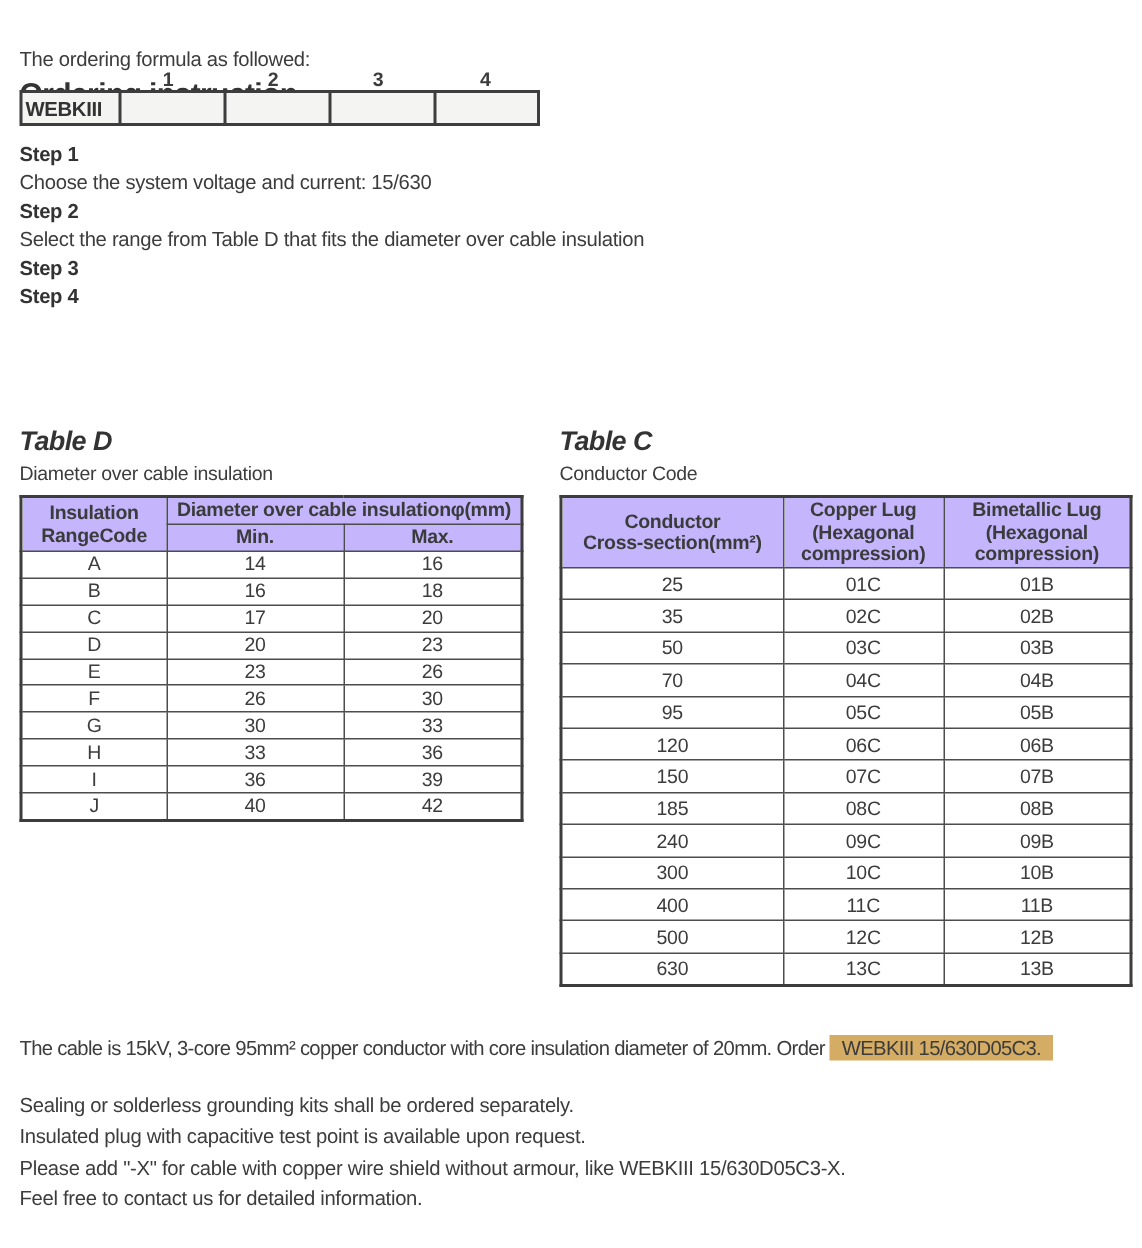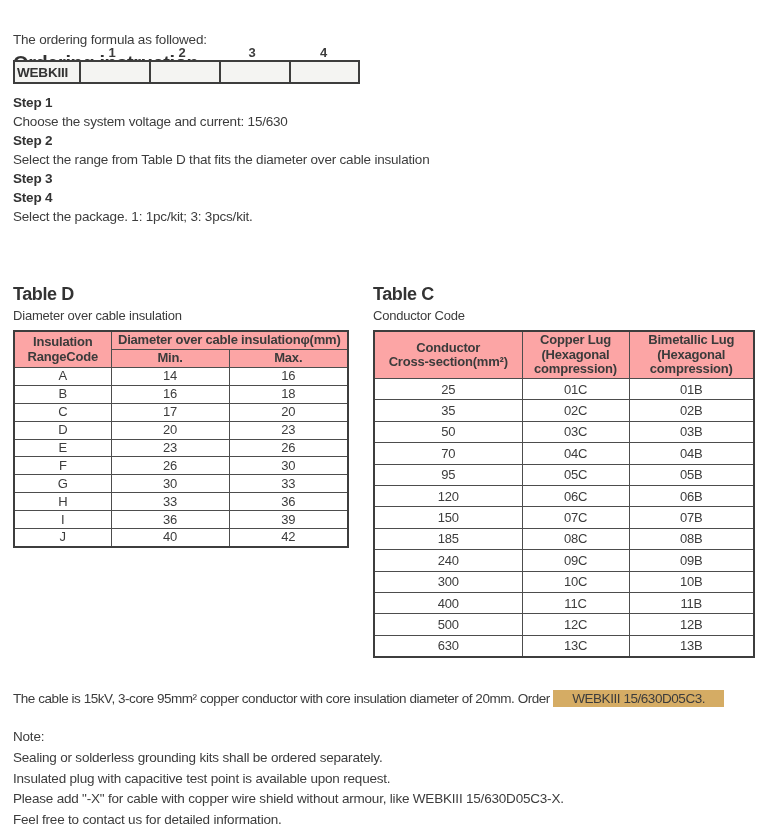--- a/index.html
+++ b/index.html
@@ -15,40 +15,40 @@
   .fn-cell{text-align:center;}
   .fn-0{width:64px;} .fn-1{width:70px;} .fn-2{width:70px;} .fn-3{width:70px;} .fn-4{width:73px;}
   .formula-table{left:13px;top:60px;display:flex;width:347px;height:24px;
     border:2px solid #3d3d3d;box-sizing:border-box;background:#f4f4f2;}
   .ft-cell{box-sizing:border-box;border-left:2px solid #3d3d3d;height:100%;display:flex;align-items:center;}
   .ft-cell:first-child{border-left:none;}
   .ft-prefix{width:64px;font-size:13.5px;font-weight:700;padding-left:2px;color:#333;}
   .ft-slot1{width:70px;}.ft-slot2{width:70px;}.ft-slot3{width:70px;}.ft-slot4{width:69px;}
   .steps{left:13px;top:93px;width:600px;font-size:13.5px;line-height:19px;}
   .step-label{font-weight:700;color:#333;}
-  .tbl-block .tbl-title{font-size:18px;font-weight:700;color:#333;letter-spacing:-0.4px;line-height:22px;}
+  .tbl-block .tbl-title{font-size:18px;font-weight:700;color:#333;letter-spacing:-0.4px;line-height:22px;font-style:italic;}
   .tbl-block .tbl-subtitle{font-size:13px;line-height:16px;margin-top:3px;margin-bottom:6px;}
   .table-d-block{left:13px;top:283px;width:334px;}
   .table-c-block{left:373px;top:283px;width:380px;}
   table{border-collapse:collapse;table-layout:fixed;}
   table.grid{border:2px solid #3d3d3d;}
   .grid th,.grid td{border:1px solid #4d4d4d;font-size:13px;text-align:center;
     padding:0;overflow:hidden;}
-  .grid th{background:#fca5a5;font-weight:700;color:#3b3b3b;white-space:pre-line;line-height:14.5px;}
+  .grid th{background:#c4b5fd;font-weight:700;color:#3b3b3b;white-space:pre-line;line-height:14.5px;}
   .table-d{width:334px;}
   .table-d col.c0{width:97px;} .table-d col.c1{width:118px;} .table-d col.c2{width:119px;}
   .table-d th{height:17px;}
   .table-d td{height:16.9px;line-height:16px;}
   .table-c{width:380px;}
   .table-c col.c0{width:148px;} .table-c col.c1{width:107px;} .table-c col.c2{width:125px;}
   .table-c th{height:46px;}
   .table-c td{height:20.4px;line-height:19px;}
   .example-title{left:13px;top:650px;font-size:18px;font-weight:700;color:#333;letter-spacing:-0.4px;}
   .example-text{left:13px;top:691px;width:745px;font-size:13.5px;letter-spacing:-0.45px;}
-  .hl{background:#d5ac64;padding:1px 19px;}
+  .hl{background:#d5ac64;padding:1px 8px;}
   .note-block{left:13px;top:727px;width:650px;font-size:13.5px;line-height:20.8px;}
 </style>
 </head>
 <body>
 
 <div class="page">
 
   <div class="abs doc-title">Ordering instruction</div>
   <div class="abs formula-intro">The ordering formula as followed:</div>
 
@@ -68,21 +68,20 @@
     <div class="ft-cell ft-slot4"></div>
   </div>
 
   <div class="abs steps">
     <div class="step-label">Step 1</div>
     <div class="step-text">Choose the system voltage and current: 15/630</div>
     <div class="step-label">Step 2</div>
     <div class="step-text">Select the range from Table D that fits the diameter over cable insulation</div>
     <div class="step-label">Step 3</div>
     <div class="step-label">Step 4</div>
-    <div class="step-text">Select the package. 1: 1pc/kit; 3: 3pcs/kit.</div>
   </div>
 
   <div class="abs tbl-block table-d-block">
     <div class="tbl-title">Table D</div>
     <div class="tbl-subtitle">Diameter over cable insulation</div>
     <table class="grid table-d">
       <colgroup>
           <col class="c0">
           <col class="c1">
           <col class="c2">
@@ -240,20 +239,19 @@
             <td>13C</td>
             <td>13B</td>
           </tr>
         </tbody>
     </table>
   </div>
 
   <div class="abs example-text"><span>The cable is 15kV, 3-core 95mm² copper conductor with core insulation diameter of 20mm. Order </span><span class="hl">WEBKIII 15/630D05C3.</span></div>
 
   <div class="abs note-block">
-    <div>Note:</div>
     <div>Sealing or solderless grounding kits shall be ordered separately.</div>
     <div>Insulated plug with capacitive test point is available upon request.</div>
     <div>Please add "-X" for cable with copper wire shield without armour,  like WEBKIII 15/630D05C3-X.</div>
     <div>Feel free to contact us for detailed information.</div>
   </div>
 
 </div>
 
 </body></html>

